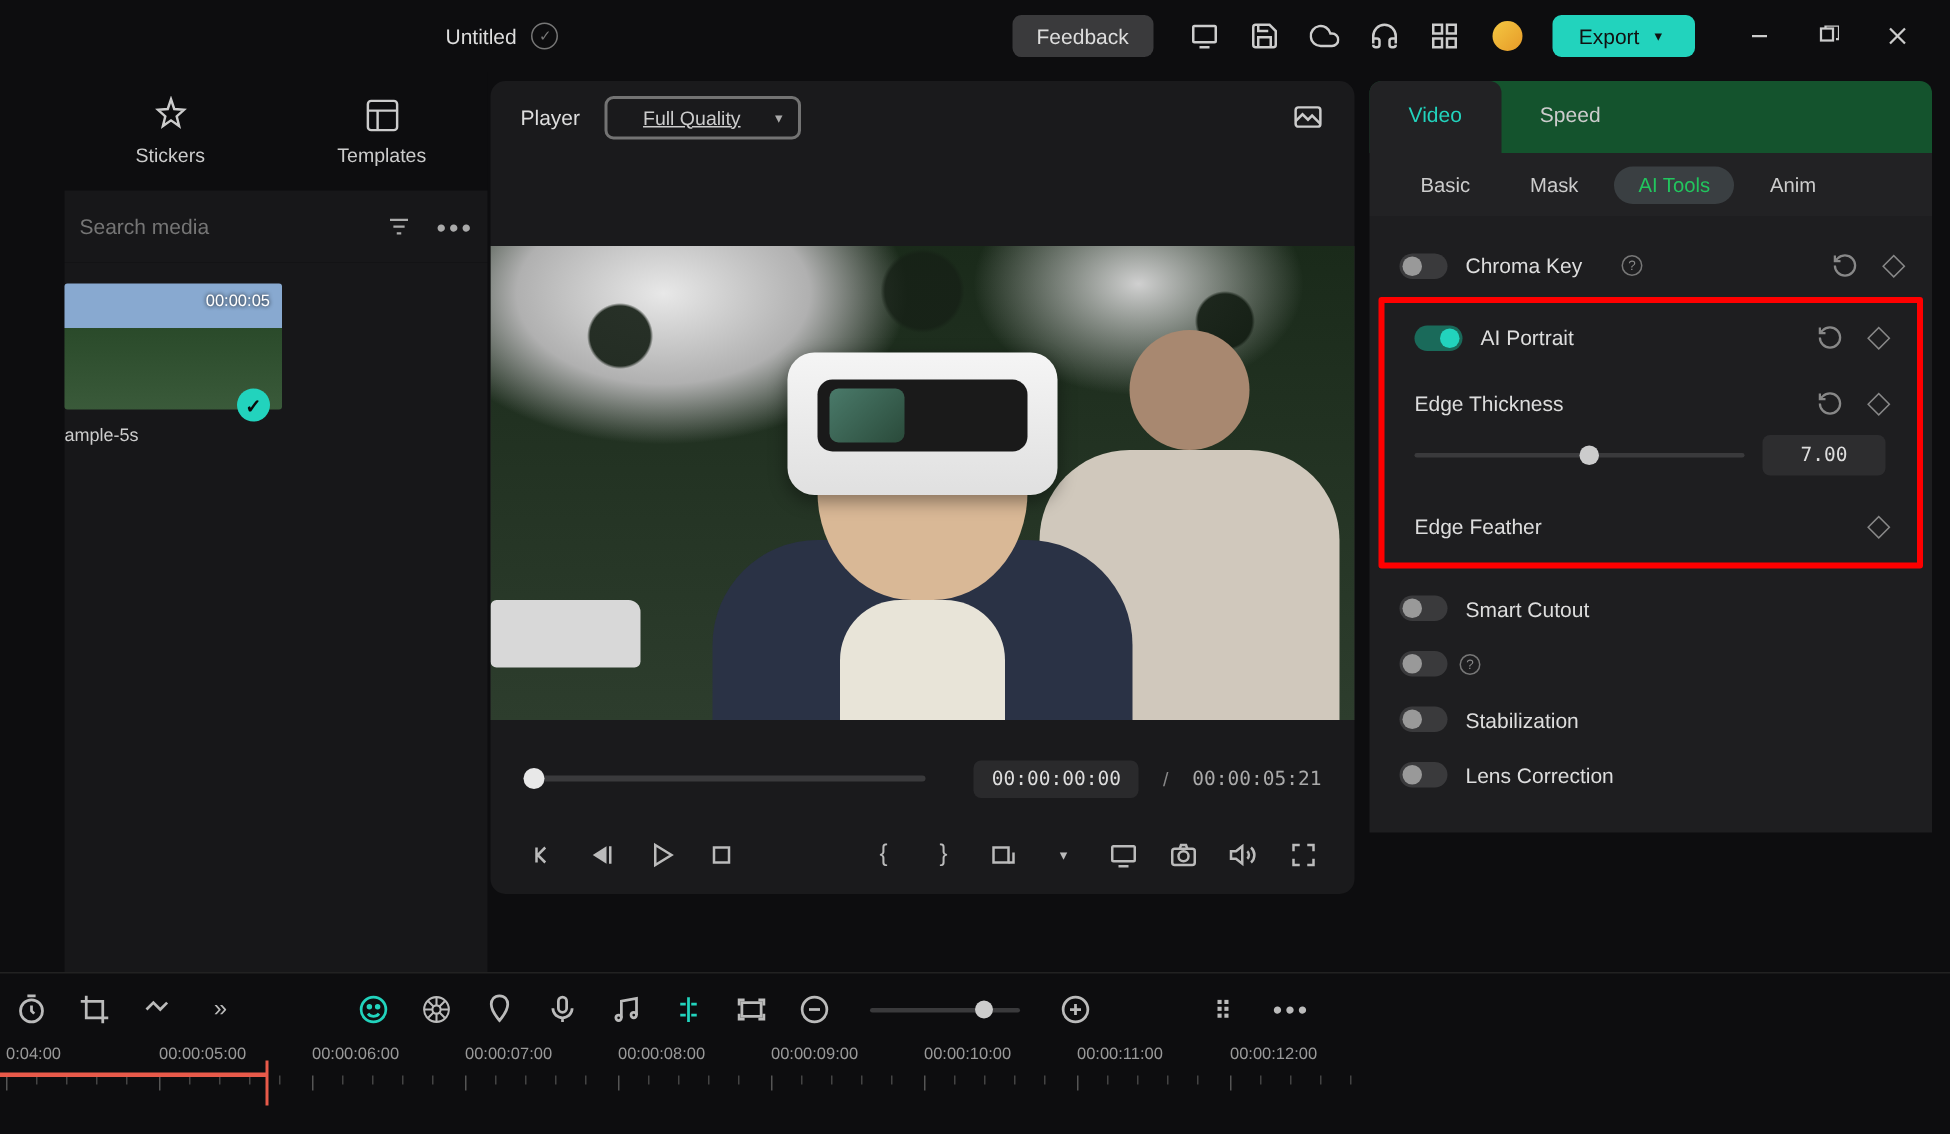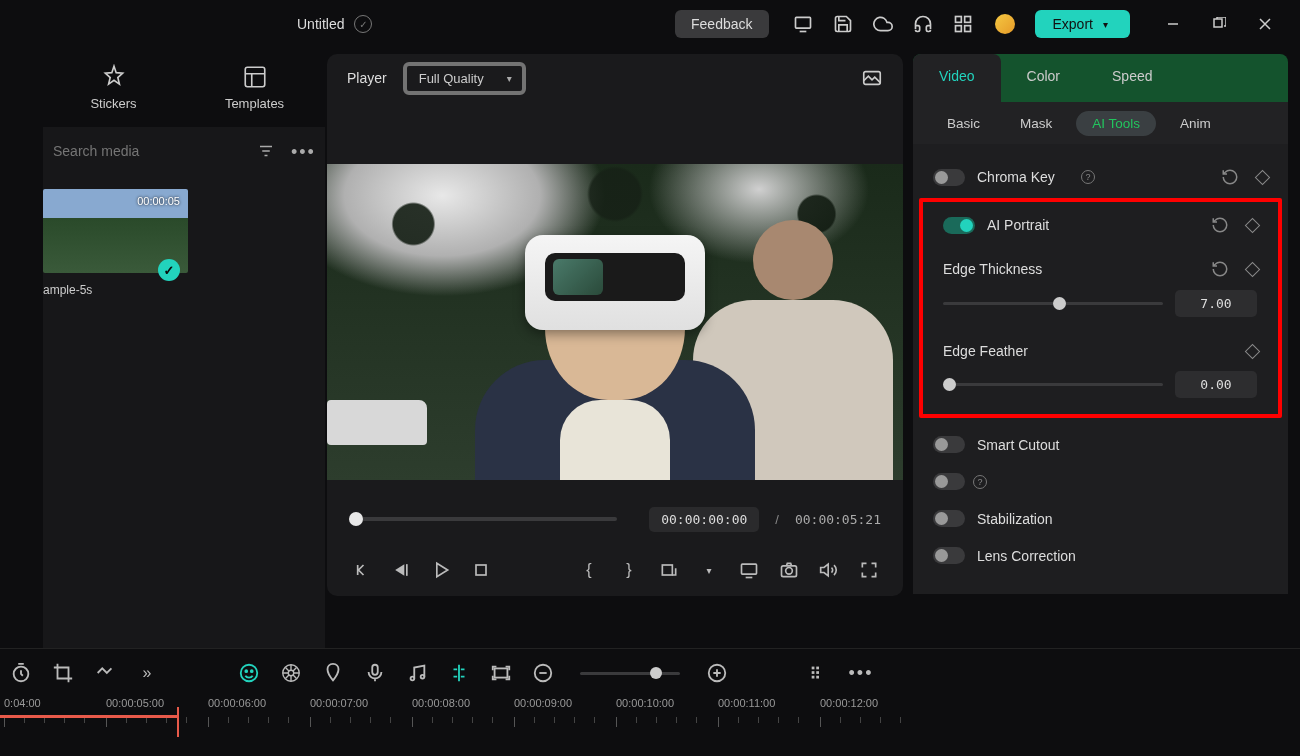--- a/index.html
+++ b/index.html
@@ -34,21 +34,21 @@
 .clip{width:145px;position:relative;}
 .thumb{width:145px;height:84px;background:linear-gradient(180deg,#88a9d0 0%,#88a9d0 35%,#2a4a2a 35%,#3a5a3a 100%);border-radius:2px;position:relative;}
 .thumb .dur{position:absolute;top:6px;right:8px;font-size:11px;color:#fff;text-shadow:0 0 3px #000;}
 .thumb .okbadge{position:absolute;bottom:-8px;right:8px;width:22px;height:22px;background:#22d3bd;border-radius:50%;display:flex;align-items:center;justify-content:center;color:#0a0a0a;font-size:13px;font-weight:bold;}
 .clip-name{font-size:12px;color:#ccc;margin-top:10px;padding-left:0;}
 
 
 .center-panel { width: 580px; display:flex;flex-direction:column;padding:0 2px;}
 .preview-hdr{height:48px;display:flex;align-items:center;padding:0 20px;gap:16px;background:#1a1a1c;border-radius:10px 10px 0 0;margin-top:6px;}
 .preview-hdr .lbl{font-size:14px;color:#ddd;}
-.quality-sel{background:transparent;border:4px solid #737373;border-radius:6px;padding:5px 38px 5px 12px;font-size:13px;color:#ccc;position:relative;cursor:pointer;}
+.quality-sel{background:transparent;border:2px solid #737373;border-radius:6px;padding:5px 38px 5px 24px;font-size:13px;color:#ccc;position:relative;cursor:pointer;text-decoration:underline;}
 .quality-sel .chev{position:absolute;right:10px;top:7px;font-size:10px;color:#aaa;}
 .preview-hdr .spacer{flex:1;}
 .snap-ico{width:22px;height:22px;color:#ccc;cursor:pointer;}
 .preview-img{height:392px;background:#1a1a1c;padding:62px 0 0 0;}
 .preview-scene{width:100%;height:316px;background:#252525;position:relative;overflow:hidden;}
 .sky{position:absolute;inset:0;background:radial-gradient(ellipse at 20% 10%,#e8e8e8 0%,#b0b0b0 15%,transparent 25%),radial-gradient(ellipse at 75% 8%,#d0d0d0 0%,transparent 18%),linear-gradient(180deg,#1a2a1a,#2d3d2d);}
 .trees{position:absolute;top:0;left:0;right:0;height:200px;background:radial-gradient(circle at 15% 30%,rgba(20,30,20,.9) 20px,transparent 22px),radial-gradient(circle at 85% 25%,rgba(18,28,18,.9) 18px,transparent 20px),radial-gradient(circle at 50% 15%,rgba(22,32,22,.8) 25px,transparent 28px);}
 .child{position:absolute;bottom:0;left:50%;transform:translateX(-50%);width:340px;height:280px;}
 .head{position:absolute;bottom:80px;left:50%;transform:translateX(-50%);width:140px;height:160px;background:#d9b896;border-radius:50% 50% 45% 45%;}
 .vr{position:absolute;bottom:150px;left:50%;transform:translateX(-50%);width:180px;height:95px;background:linear-gradient(180deg,#f5f5f5,#e0e0e0);border-radius:18px;box-shadow:0 4px 12px rgba(0,0,0,.4);}
@@ -300,21 +300,20 @@
           <svg viewBox="0 0 24 24" fill="none" stroke="currentColor" stroke-width="2">
             <path d="M4 9V4h5M20 9V4h-5M4 15v5h5M20 15v5h-5"></path>
           </svg>
         </span>
     </div>
   </div>
 
   <div class="right-panel">
     <div class="rp-tabs">
       <div class="rp-tab active">Video</div>
-      <div class="rp-tab">Color</div>
       <div class="rp-tab">Speed</div>
     </div>
     <div class="rp-subtabs">
       <div class="rp-sub">Basic</div>
       <div class="rp-sub">Mask</div>
       <div class="rp-sub active">AI Tools</div>
       <div class="rp-sub">Anim</div>
     </div>
     <div class="rp-body">
       <div class="prop-row">
@@ -350,26 +349,20 @@
         </div>
         <div class="slider-row">
           <div class="slider-track">
               <div class="slider-dot" style="left:50%;"></div>
             </div>
           <span class="slider-val">7.00</span>
         </div>
         <div class="slider-row" style="margin-top:14px;">
           <span class="slider-label">Edge Feather</span>
           <span class="kf-ico"></span>
-        </div>
-        <div class="slider-row">
-          <div class="slider-track">
-              <div class="slider-dot" style="left:0;"></div>
-            </div>
-          <span class="slider-val">0.00</span>
         </div>
       </div>
 
       <div class="prop-row">
         <span class="toggle">
             <span class="knob"></span>
           </span>
         <span class="prop-label">Smart Cutout</span>
       </div>
       <div class="prop-row">

